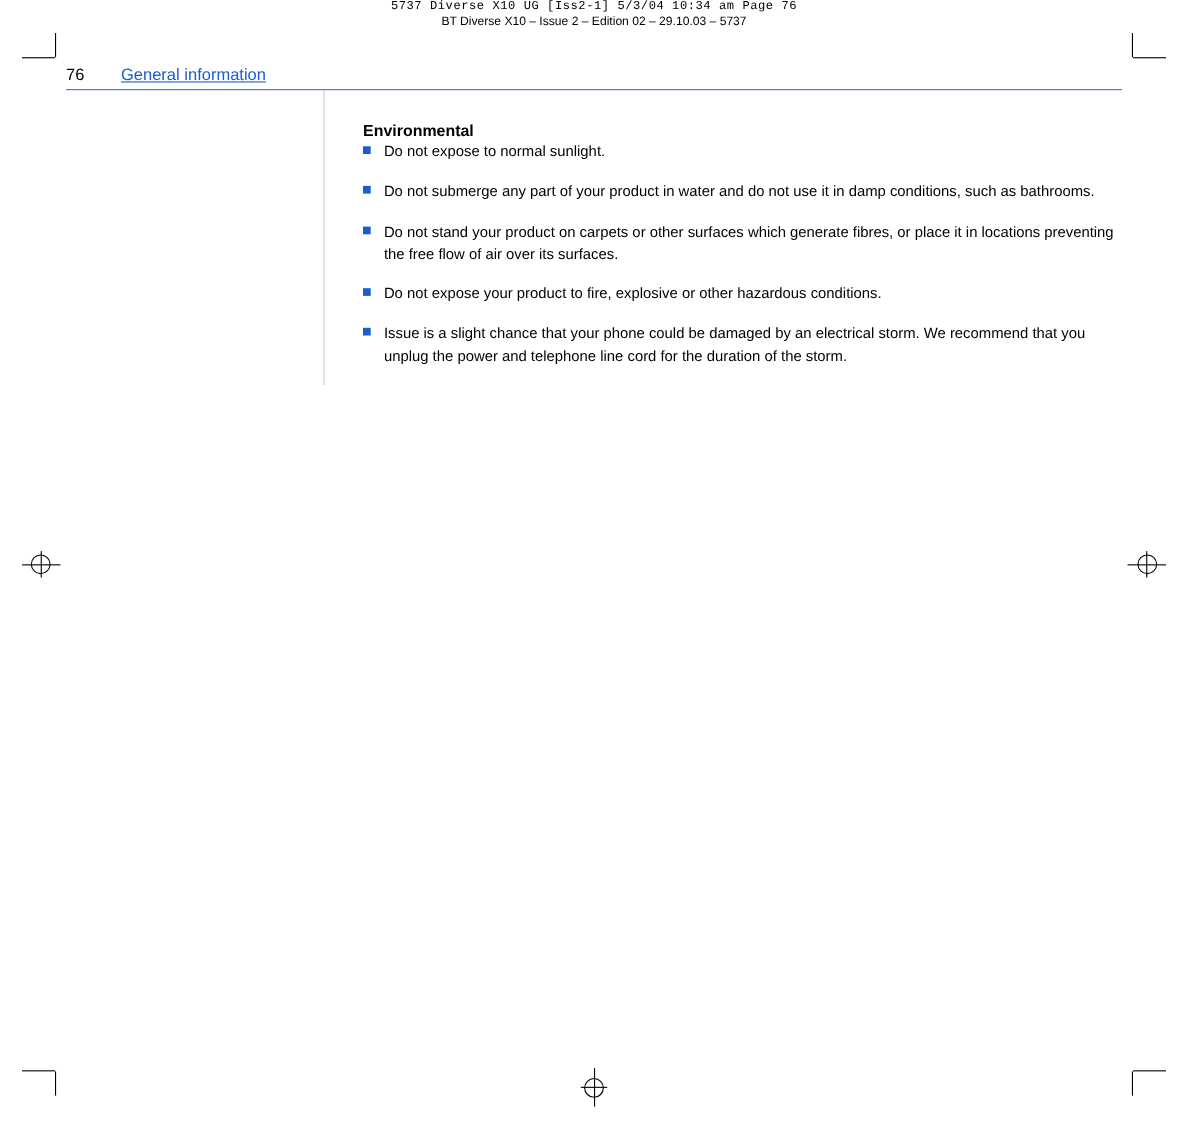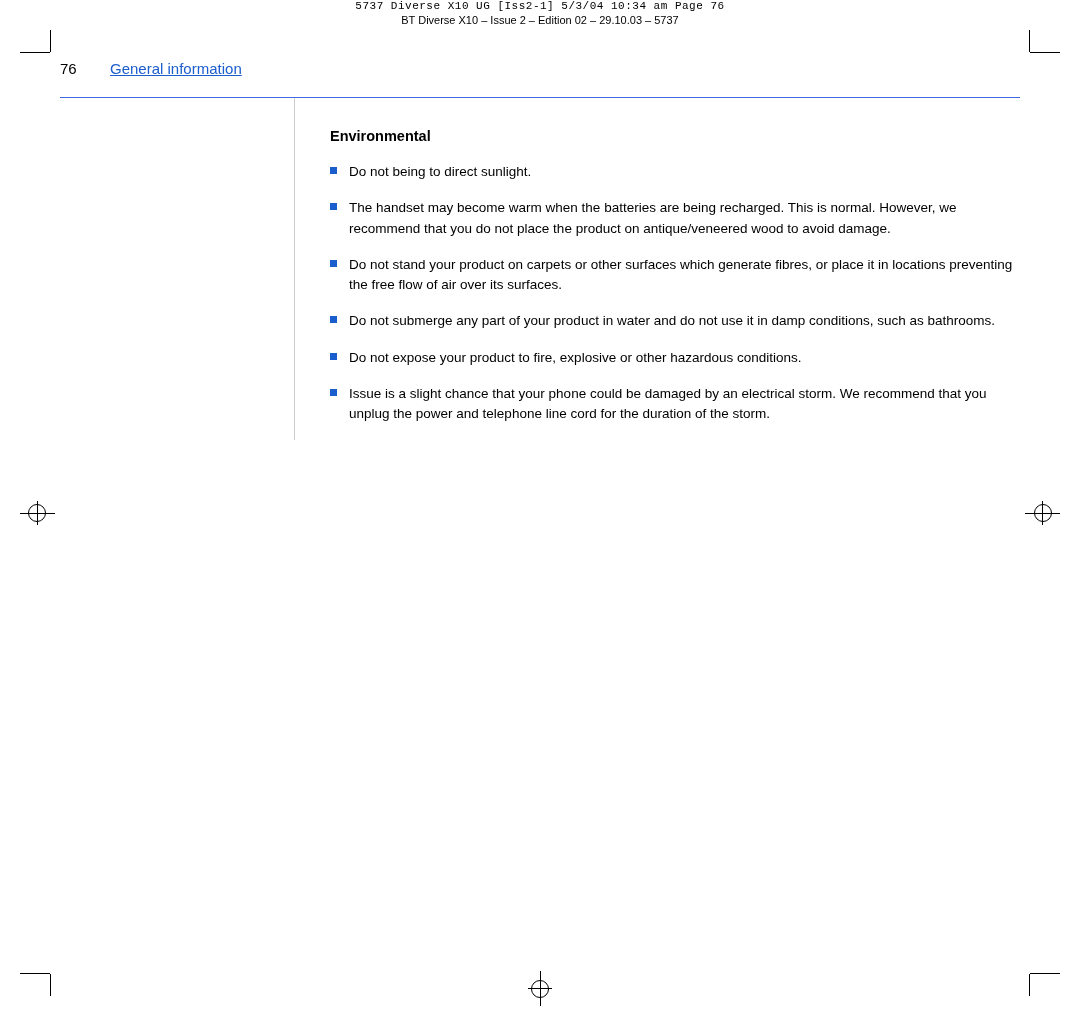--- a/index.html
+++ b/index.html
@@ -160,21 +160,21 @@
       left: 60px;
       right: 60px;
       bottom: 60px;
     }
 
     
     .page-title-row {
       display: flex;
       align-items: flex-start;
       gap: 20px;
-      padding-bottom: 20px;
+      padding-bottom: 4px;
       border-bottom: 1px solid #4169e1;
       margin-bottom: 0;
     }
 
     .page-number {
       font-size: 15px;
       color: #000;
       font-weight: normal;
       min-width: 30px;
     }
@@ -204,21 +204,20 @@
       flex: 1;
       padding-left: 35px;
       padding-top: 30px;
     }
 
     
     .env-heading {
       font-size: 14.5px;
       font-weight: bold;
       color: #000;
-      margin-bottom: 18px;
     }
 
     
     .bullet-list {
       list-style: none;
       padding: 0;
       margin: 0;
     }
 
     .bullet-list li {
@@ -284,33 +283,29 @@
 
     <div class="left-col"></div>
 
     <div class="right-col">
       <div class="env-heading">Environmental</div>
 
       <ul class="bullet-list">
 
       <li>
             <span class="bullet-square"></span>
-            <span class="bullet-text">Do not being to direct sunlight.</span>
+            <span class="bullet-text">Do not expose to normal sunlight.</span>
           </li>
           <li>
             <span class="bullet-square"></span>
-            <span class="bullet-text">The handset may become warm when the batteries are being recharged. This is normal. However, we recommend that you do not place the product on antique/veneered wood to avoid damage.</span>
+            <span class="bullet-text">Do not submerge any part of your product in water and do not use it in damp conditions, such as bathrooms.</span>
           </li>
           <li>
             <span class="bullet-square"></span>
             <span class="bullet-text">Do not stand your product on carpets or other surfaces which generate fibres, or place it in locations preventing the free flow of air over its surfaces.</span>
-          </li>
-          <li>
-            <span class="bullet-square"></span>
-            <span class="bullet-text">Do not submerge any part of your product in water and do not use it in damp conditions, such as bathrooms.</span>
           </li>
           <li>
             <span class="bullet-square"></span>
             <span class="bullet-text">Do not expose your product to fire, explosive or other hazardous conditions.</span>
           </li>
           <li>
             <span class="bullet-square"></span>
             <span class="bullet-text">Issue is a slight chance that your phone could be damaged by an electrical storm. We recommend that you unplug the power and telephone line cord for the duration of the storm.</span>
           </li>
         </ul>

